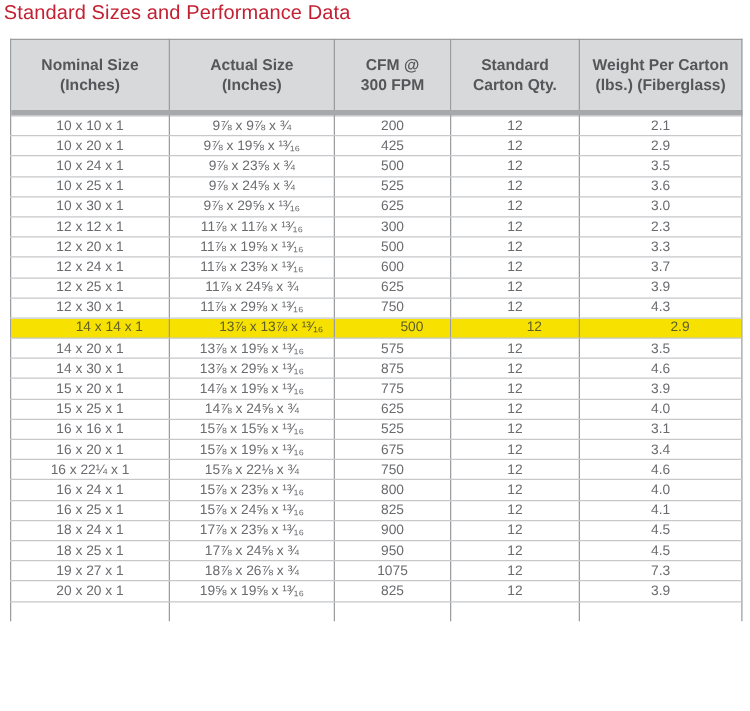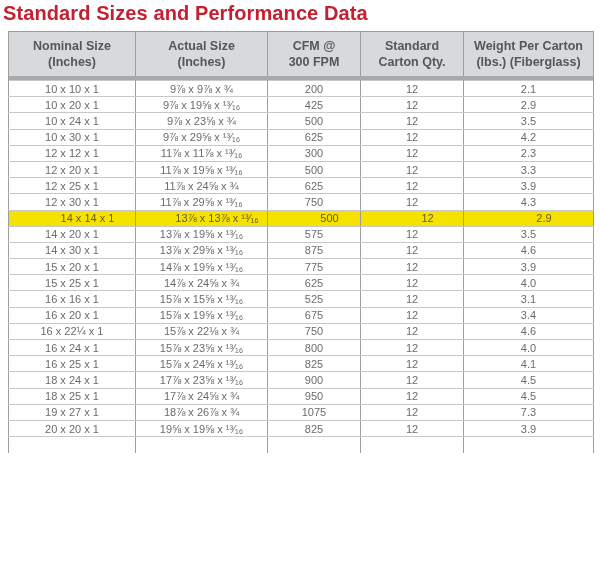--- a/index.html
+++ b/index.html
@@ -19,22 +19,22 @@
     width: 600px;
     height: 569px;
     overflow: hidden;
     background: #ffffff;
     font-family: "Liberation Sans", sans-serif;
   }
   .page-title {
     position: absolute;
     left: 3px;
     top: 2px;
-    font-size: 20px;
-    font-weight: bold;
+    font-size: 16px;
+    font-weight: normal;
     color: var(--title-red);
     letter-spacing: 0.1px;
   }
   table.sizes-table {
     position: absolute;
     left: 8px;
     top: 31px;
     width: 585px;
     border-collapse: collapse;
     table-layout: fixed;
@@ -44,21 +44,21 @@
   table.sizes-table col.c3 { width: 93px; }
   table.sizes-table col.c4 { width: 103px; }
   table.sizes-table col.c5 { width: 130px; }
   thead th {
     background: var(--header-bg);
     color: var(--header-text);
     font-size: 12.5px;
     font-weight: bold;
     text-align: center;
     vertical-align: middle;
-    height: 44px;
+    height: 56px;
     line-height: 1.3;
     border: 1px solid var(--col-line);
     border-bottom: none;
     padding: 2px 2px;
   }
   tr.band-row td {
     height: 5px;
     padding: 0;
     background: var(--band-gray);
     border-left: 1px solid var(--col-line);
@@ -145,39 +145,53 @@
           <td>2.9</td>
         </tr>
         <tr>
           <td>10 x 24 x 1</td>
           <td>9⅞ x 23⅝ x ¾</td>
           <td>500</td>
           <td>12</td>
           <td>3.5</td>
         </tr>
         <tr>
+          <td>10 x 25 x 1</td>
+          <td>9⅞ x 24⅝ x ¾</td>
+          <td>525</td>
+          <td>12</td>
+          <td>3.6</td>
+        </tr>
+        <tr>
           <td>10 x 30 x 1</td>
           <td>9⅞ x 29⅝ x ¹³⁄₁₆</td>
           <td>625</td>
           <td>12</td>
-          <td>4.2</td>
+          <td>3.0</td>
         </tr>
         <tr>
           <td>12 x 12 x 1</td>
           <td>11⅞ x 11⅞ x ¹³⁄₁₆</td>
           <td>300</td>
           <td>12</td>
           <td>2.3</td>
         </tr>
         <tr>
           <td>12 x 20 x 1</td>
           <td>11⅞ x 19⅝ x ¹³⁄₁₆</td>
           <td>500</td>
           <td>12</td>
           <td>3.3</td>
+        </tr>
+        <tr>
+          <td>12 x 24 x 1</td>
+          <td>11⅞ x 23⅝ x ¹³⁄₁₆</td>
+          <td>600</td>
+          <td>12</td>
+          <td>3.7</td>
         </tr>
         <tr>
           <td>12 x 25 x 1</td>
           <td>11⅞ x 24⅝ x ¾</td>
           <td>625</td>
           <td>12</td>
           <td>3.9</td>
         </tr>
         <tr>
           <td>12 x 30 x 1</td>

